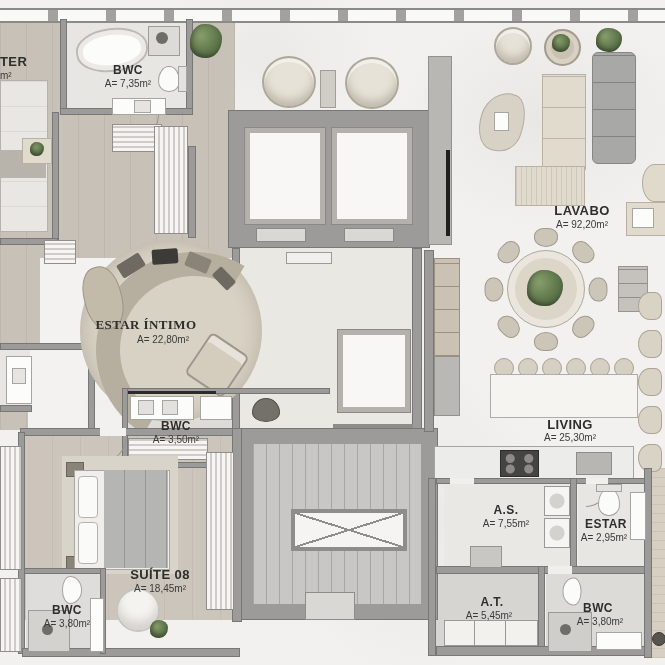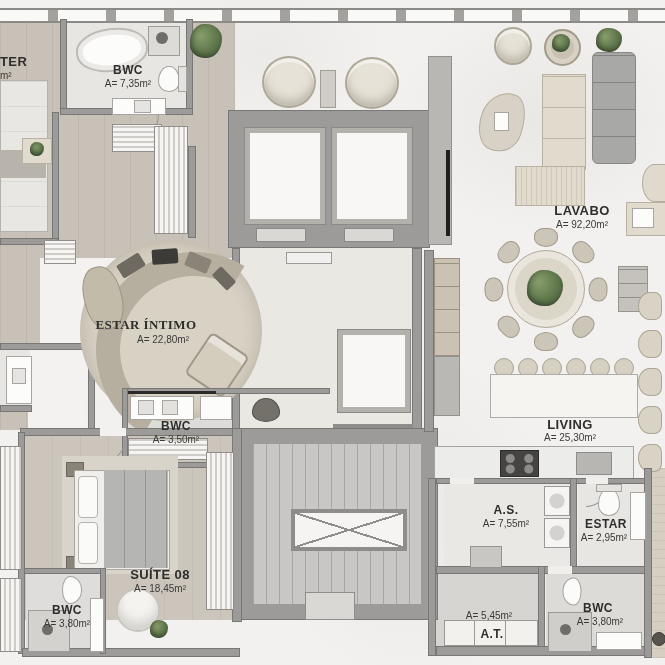--- a/index.html
+++ b/index.html
@@ -269,19 +269,19 @@
 
   <div class="lbl" style="left:67px;top:604px;">BWC</div>
   <div class="ar" style="left:67px;top:618px;">A= 3,80m²</div>
 
   <div class="lbl" style="left:506px;top:504px;">A.S.</div>
   <div class="ar" style="left:506px;top:518px;">A= 7,55m²</div>
 
   <div class="lbl" style="left:606px;top:518px;">ESTAR</div>
   <div class="ar" style="left:604px;top:532px;">A= 2,95m²</div>
 
-  <div class="lbl" style="left:492px;top:628px;">A.T.</div>
+  <div class="lbl" style="left:492px;top:596px;">A.T.</div>
   <div class="ar" style="left:489px;top:610px;">A= 5,45m²</div>
 
   <div class="lbl" style="left:598px;top:602px;">BWC</div>
   <div class="ar" style="left:600px;top:616px;">A= 3,80m²</div>
 
 </div>
 
 </body></html>

